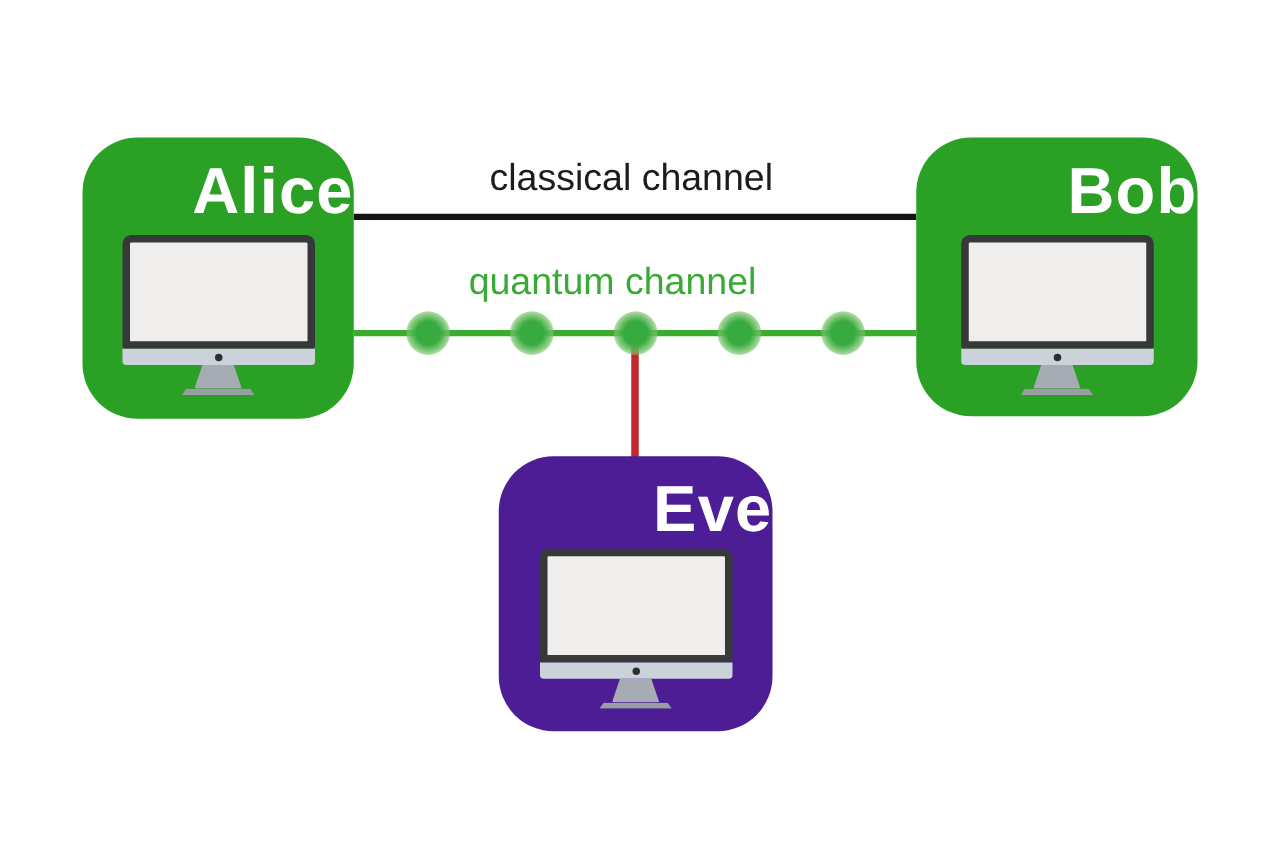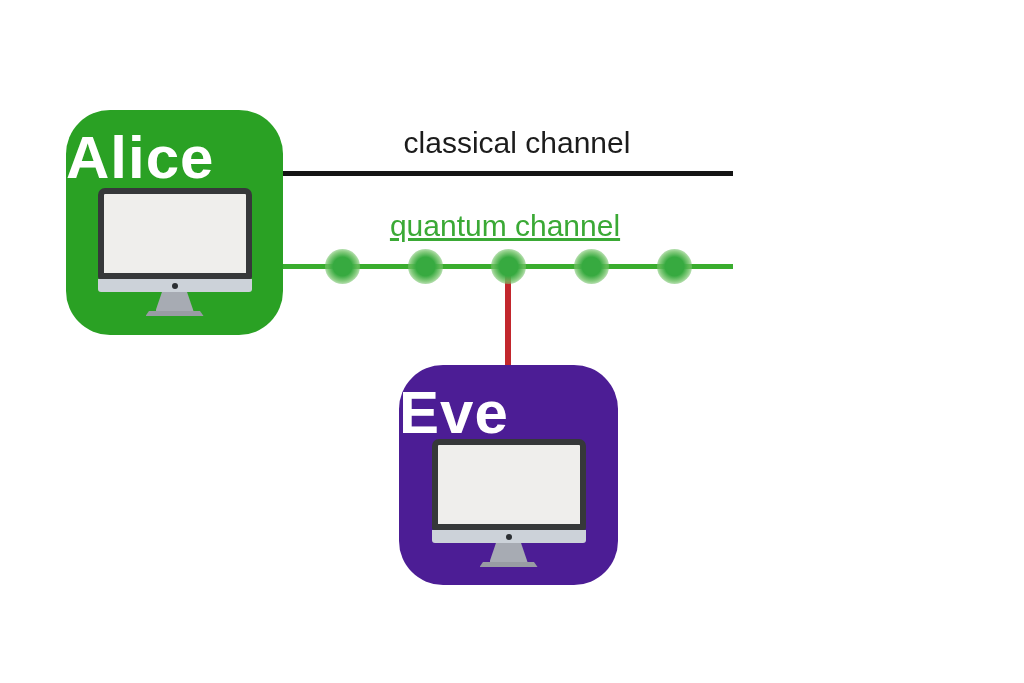--- a/index.html
+++ b/index.html
@@ -24,22 +24,22 @@
   }
   .node-alice { left: 66px;  top: 110px; width: 217px; height: 225px; }
   .node-bob   { left: 733px; top: 110px; width: 225px; height: 223px; }
   .node-eve   { left: 399px; top: 365px; width: 219px; height: 220px; }
 
   .node-title {
     position: absolute;
     top: 13px;
     left: 0;
     width: 100%;
-    text-align: left;
-    font-size: 60px;
+    text-align: right;
+    font-size: 52px;
     font-weight: bold;
     color: #ffffff;
     letter-spacing: 1px;
   }
 
   
   .monitor {
     position: absolute;
     left: 50%;
     top: 78px;
@@ -97,21 +97,21 @@
   .line-quantum   { left: 283px; top: 264px; width: 450px; }
 
   .channel-label {
     position: absolute;
     transform: translateX(-50%);
     font-size: 30px;
     white-space: nowrap;
     z-index: 2;
   }
   .label-classical { left: 505px; top: 126px; }
-  .label-quantum   { left: 505px; top: 209px; text-decoration: underline; }
+  .label-quantum   { left: 490px; top: 209px; }
 
   .tap-line {
     position: absolute;
     left: 505px;
     top: 266px;
     width: 6px;
     height: 101px;
     z-index: 1;
   }
 
@@ -122,21 +122,21 @@
     height: 35px;
     border-radius: 50%;
     z-index: 2;
   }
 </style>
 </head>
 <body>
 
 <div class="canvas">
 
-  <div class="channel-label label-classical" style="color: rgb(28, 28, 28); margin-left: 12px;">classical channel</div>
+  <div class="channel-label label-classical" style="color: rgb(28, 28, 28);">classical channel</div>
   <div class="channel-line line-classical" style="background: rgb(20, 20, 20);"></div>
 
   <div class="channel-label label-quantum" style="color: rgb(58, 169, 53);">quantum channel</div>
   <div class="channel-line line-quantum" style="background: rgb(58, 173, 46);"></div>
 
   <div class="tap-line" style="background: rgb(194, 39, 45);"></div>
 
   <div id="photons">
       <div class="photon" style="left: 324.5px; background: radial-gradient(circle, rgb(55, 170, 64) 0%, rgb(55, 170, 64) 38%, rgba(106, 191, 96, 0.8) 60%, rgba(165, 215, 155, 0.3) 82%, rgba(255, 255, 255, 0) 100%);"></div>
       <div class="photon" style="left: 407.5px; background: radial-gradient(circle, rgb(55, 170, 64) 0%, rgb(55, 170, 64) 38%, rgba(106, 191, 96, 0.8) 60%, rgba(165, 215, 155, 0.3) 82%, rgba(255, 255, 255, 0) 100%);"></div>
@@ -150,20 +150,31 @@
     <div class="monitor">
       <div class="frame"></div>
       <div class="chin">
         <div class="cam"></div>
       </div>
       <div class="stand"></div>
       <div class="base"></div>
     </div>
   </div>
 
+  <div class="node node-bob" style="background: rgb(42, 161, 36);">
+    <div class="node-title">Bob</div>
+    <div class="monitor">
+      <div class="frame"></div>
+      <div class="chin">
+        <div class="cam"></div>
+      </div>
+      <div class="stand"></div>
+      <div class="base"></div>
+    </div>
+  </div>
 
   <div class="node node-eve" style="background: #4c1d95;">
     <div class="node-title">Eve</div>
     <div class="monitor">
       <div class="frame"></div>
       <div class="chin">
         <div class="cam"></div>
       </div>
       <div class="stand"></div>
       <div class="base"></div>

